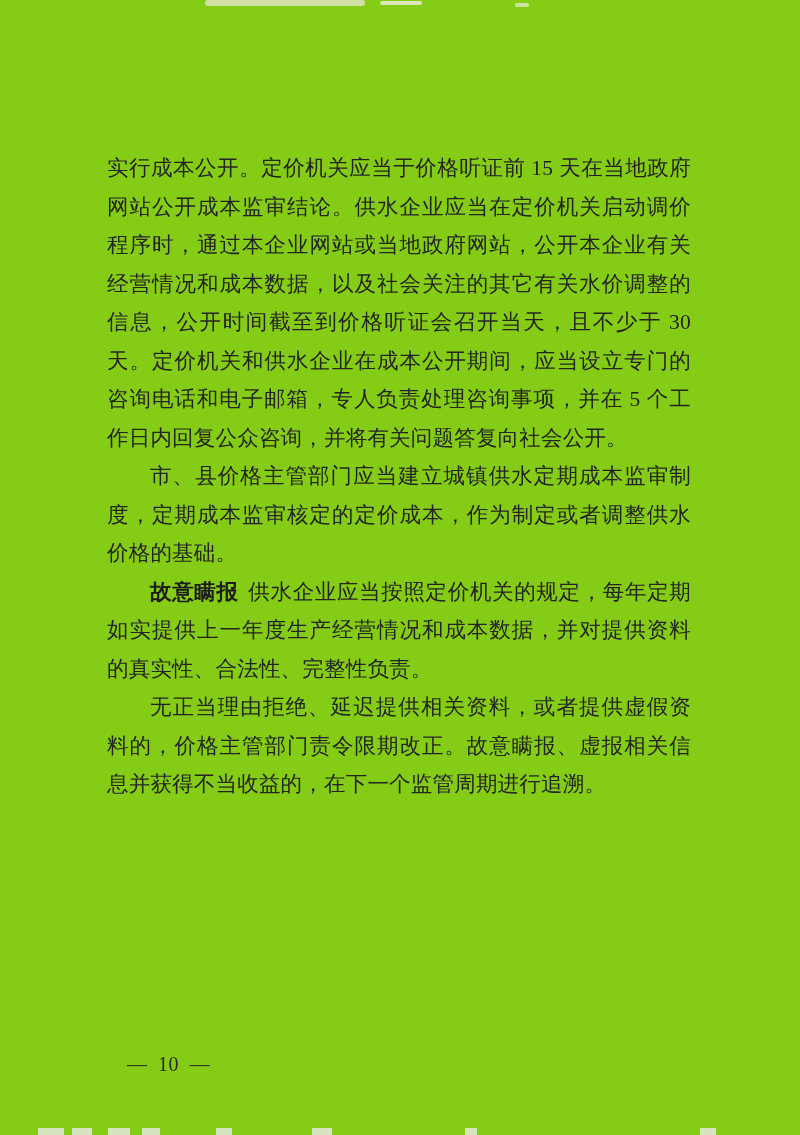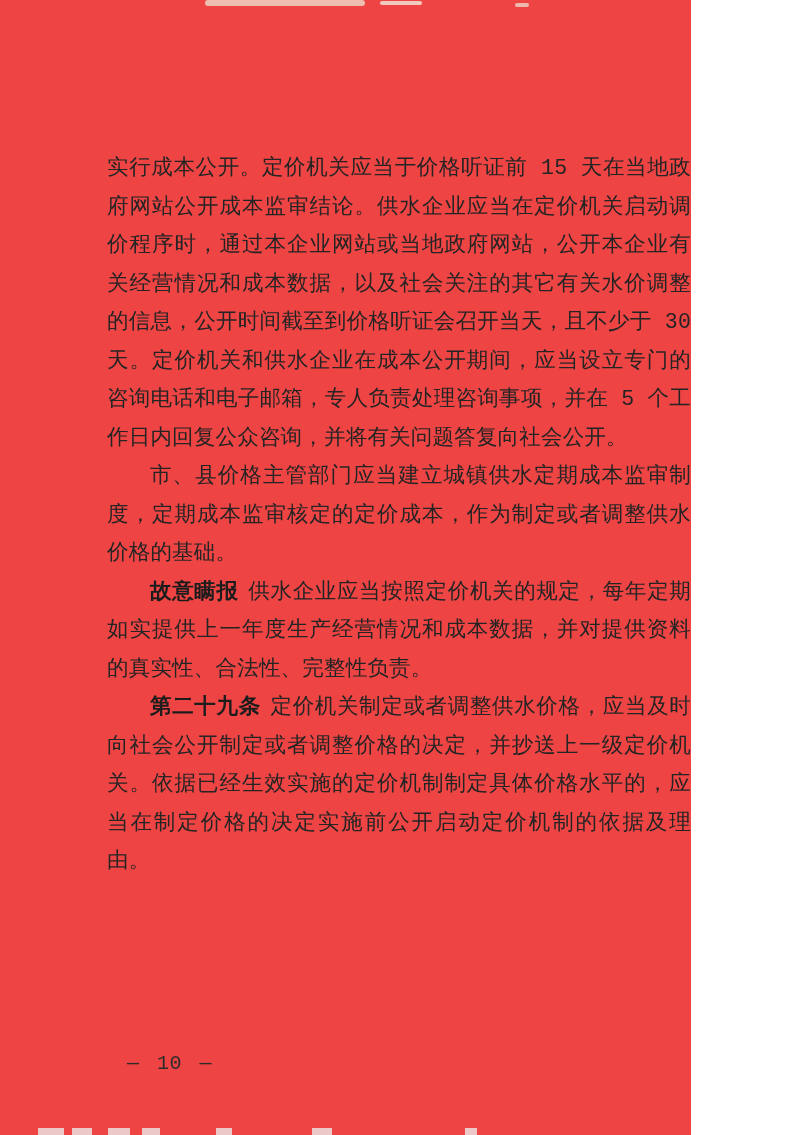--- a/index.html
+++ b/index.html
@@ -6,25 +6,25 @@
     margin: 0;
     padding: 0;
   }
   body {
     width: 800px;
     height: 1135px;
     background: #ffffff;
   }
   .scan-page {
     position: relative;
-    width: 691px;
+    width: 800px;
     height: 1135px;
-    background: #ef4444;
+    background: #84cc16;
     overflow: hidden;
-    font-family: Liberation Mono, monospace;
+    font-family: Liberation Serif, serif;
     color: #242424;
   }
   
   .smudge-a {
     position: absolute;
     left: 205px;
     top: 0;
     width: 160px;
     height: 6px;
     background: #eee7d6;
@@ -116,22 +116,22 @@
   <span class="smudge-c"></span>
 
   <main class="text-block">
 
     <p class="para continued"><span>实行成本公开。定价机关应当于价格听证前 15 天在当地政府网站公开成本监审结论。供水企业应当在定价机关启动调价程序时，通过本企业网站或当地政府网站，公开本企业有关经营情况和成本数据，以及社会关注的其它有关水价调整的信息，公开时间截至到价格听证会召开当天，且不少于 30 天。定价机关和供水企业在成本公开期间，应当设立专门的咨询电话和电子邮箱，专人负责处理咨询事项，并在 5 个工作日内回复公众咨询，并将有关问题答复向社会公开。</span></p>
 
     <p class="para"><span>市、县价格主管部门应当建立城镇供水定期成本监审制度，定期成本监审核定的定价成本，作为制定或者调整供水价格的基础。</span></p>
 
     <p class="para"><b class="term">故意瞒报</b><span>供水企业应当按照定价机关的规定，每年定期如实提供上一年度生产经营情况和成本数据，并对提供资料的真实性、合法性、完整性负责。</span></p>
 
+    <p class="para"><span>无正当理由拒绝、延迟提供相关资料，或者提供虚假资料的，价格主管部门责令限期改正。故意瞒报、虚报相关信息并获得不当收益的，在下一个监管周期进行追溯。</span></p>
 
-    <p class="para"><b class="term">第二十九条</b><span>定价机关制定或者调整供水价格，应当及时向社会公开制定或者调整价格的决定，并抄送上一级定价机关。依据已经生效实施的定价机制制定具体价格水平的，应当在制定价格的决定实施前公开启动定价机制的依据及理由。</span></p>
 
   </main>
 
   <footer class="page-footer">
     <span>— 10 —</span>
   </footer>
 
   <div class="edge-noise">
     <i></i>
       <i></i>

